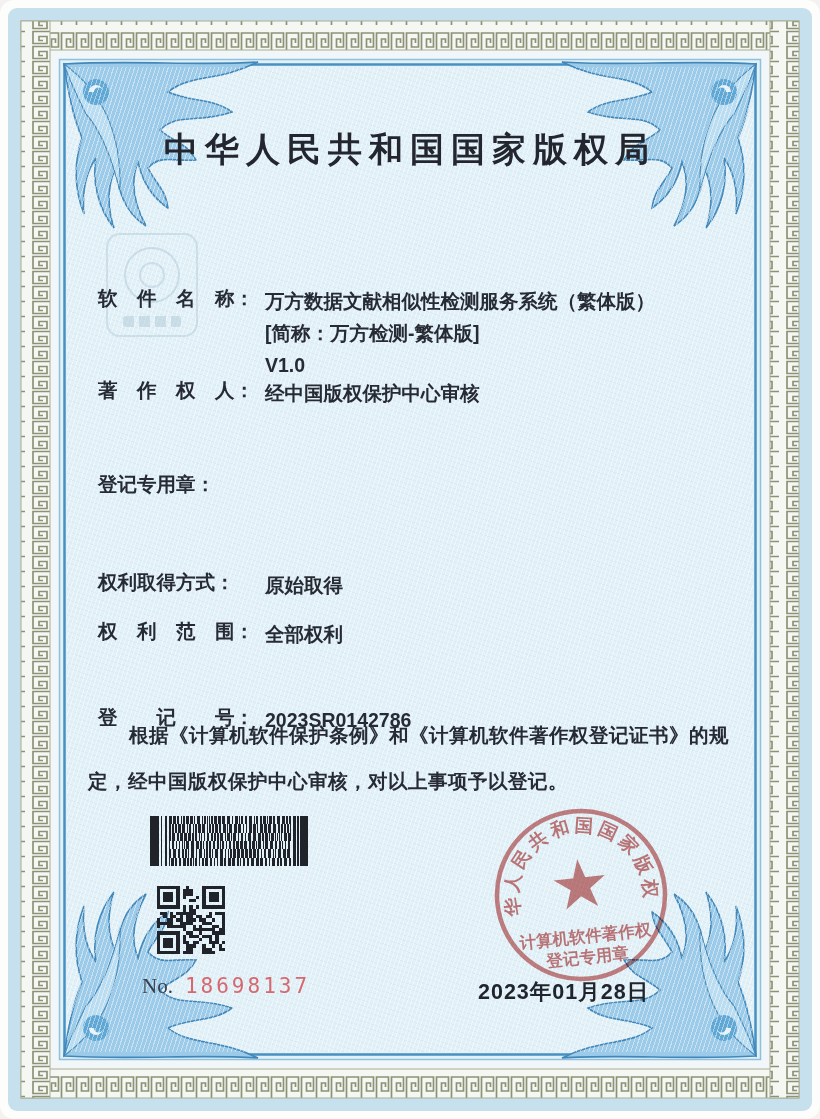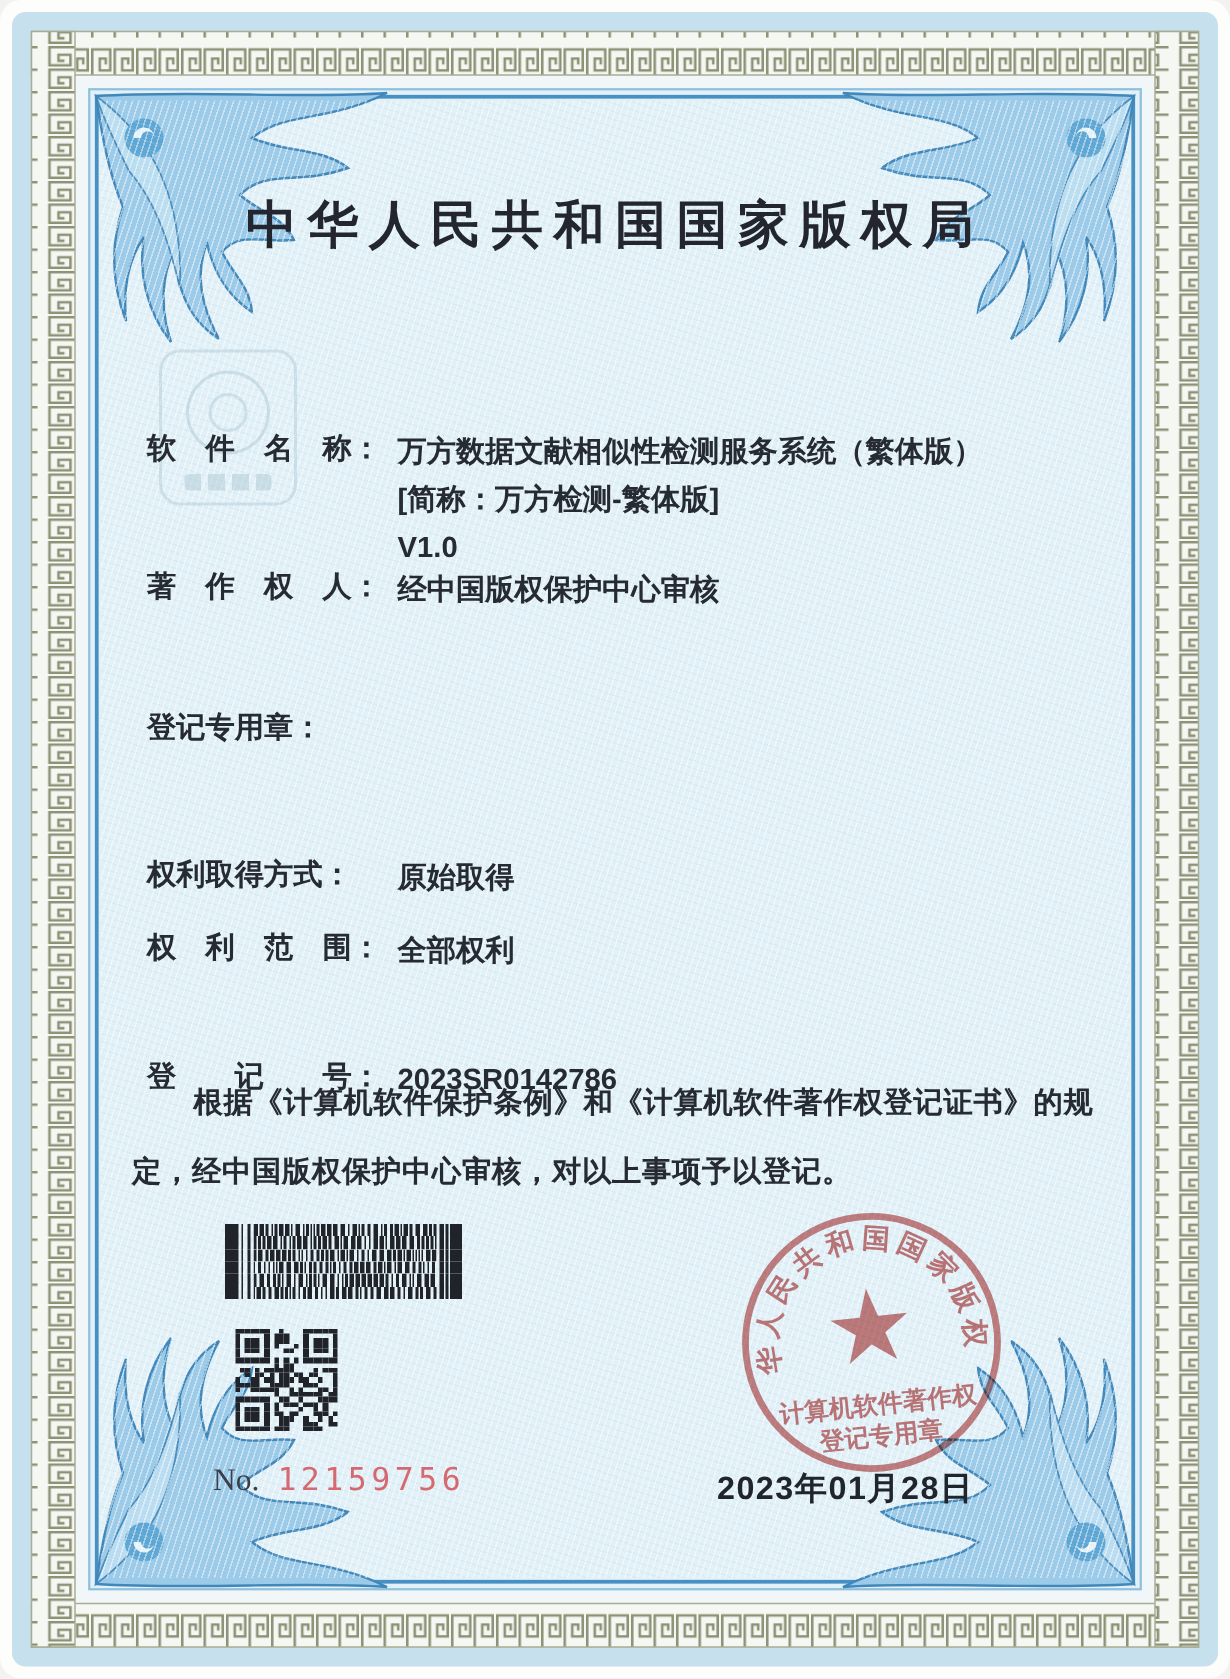--- a/index.html
+++ b/index.html
@@ -1145,21 +1145,21 @@
       <div class="q1"></div>
       <div class="q1"></div>
       <div class="q1"></div>
       <div class="q1"></div>
       <div class="q0"></div>
       <div class="q0"></div>
       <div class="q0"></div>
     </div>
 
   <div class="layer serial">
-    <span class="no">No.</span><span class="num">12159756</span>
+    <span class="no">No.</span><span class="num">18698137</span>
   </div>
 
   <div class="layer issue-date">2023年01月28日</div>
 
   <svg class="layer seal" width="178" height="178" viewBox="0 0 178 178">
     <defs>
       <path id="sealArc" d="M29.8,110.5 A63,63 0 1 1 148.2,110.5" fill="none"></path>
     </defs>
     <circle cx="89" cy="89" r="84" fill="none" stroke="#c4605f" stroke-width="4.5" opacity=".85"></circle>
     <text font-size="18.5" font-weight="bold" fill="#c4605f" opacity=".9" letter-spacing="4" font-family="Liberation Serif, DejaVu Serif, serif">

